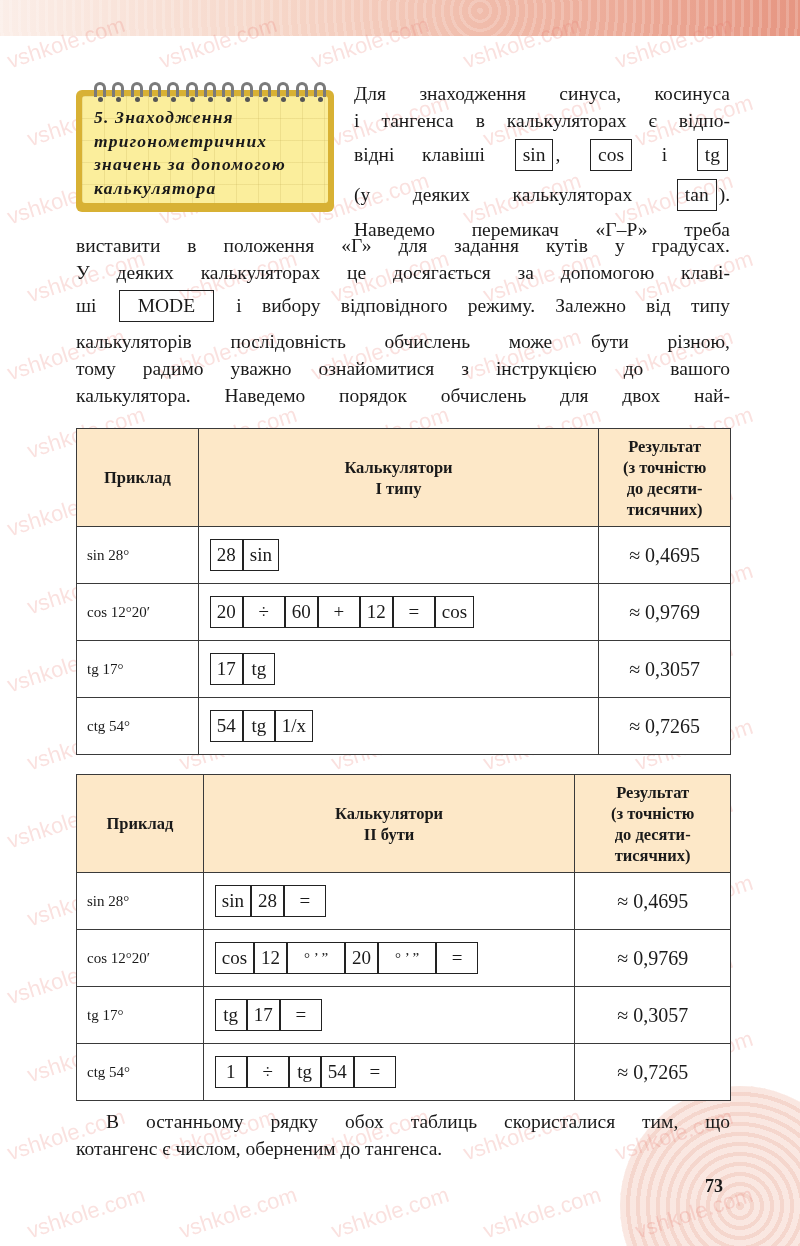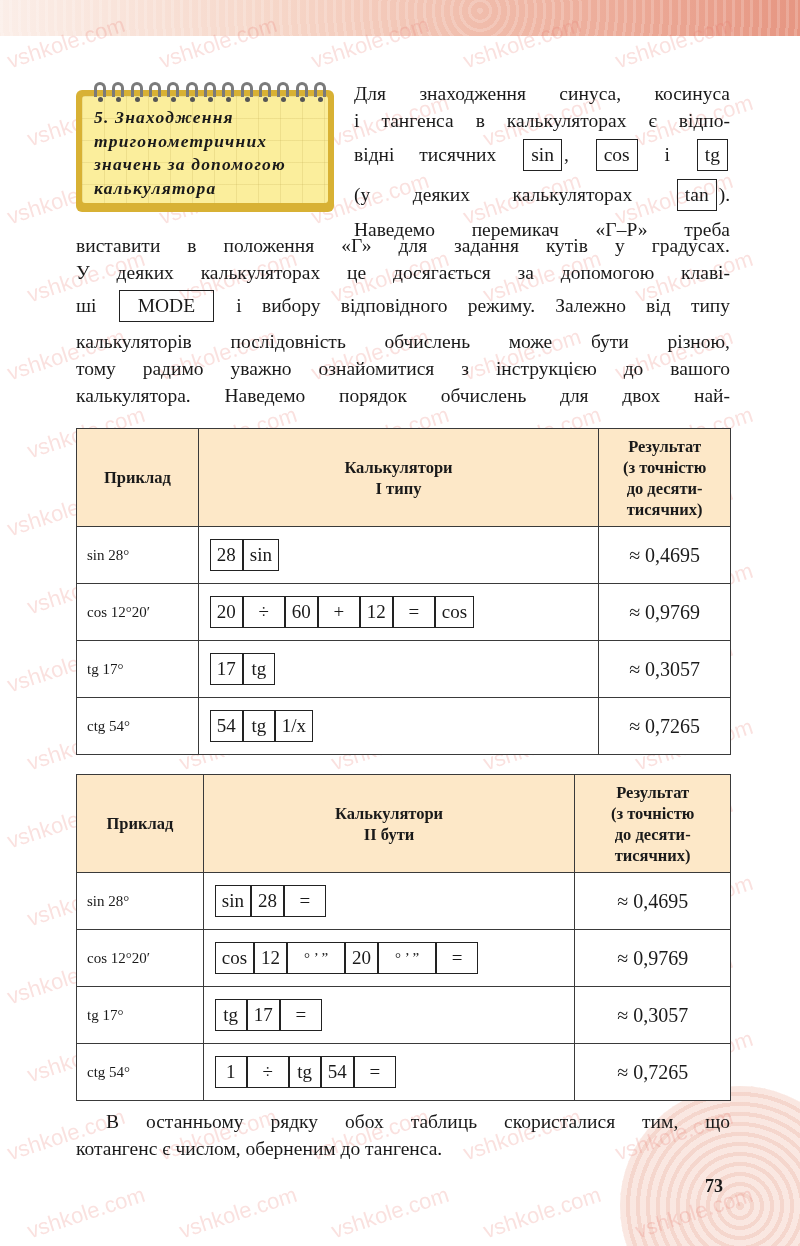--- a/index.html
+++ b/index.html
@@ -206,21 +206,21 @@
     <div>тригонометричних</div>
     <div>значень за допомогою</div>
     <div>калькулятора</div>
   </div>
 </div>
 
 <div class="para" style="left:354px; top:80px; width:376px;">
   <span class="line">Для знаходження синуса, косинуса</span>
   <span class="line">і тангенса в калькуляторах є відпо-</span>
   <span class="line" style="height:34px; line-height:34px; margin-top:4px;">
-    <span>відні тисячних</span>
+    <span>відні клавіші</span>
     <span class="key-inline">sin</span><span>,</span>
     <span class="key-inline">cos</span>
     <span>і</span>
     <span class="key-inline">tg</span>
   </span>
   <span class="line" style="height:34px; line-height:34px; margin-top:6px;">
     <span>(у деяких калькуляторах</span>
     <span><span class="key-inline">tan</span><span>).</span></span>
   </span>
   <span class="line" style="margin-top:4px;">Наведемо перемикач «Г–Р» треба</span>

